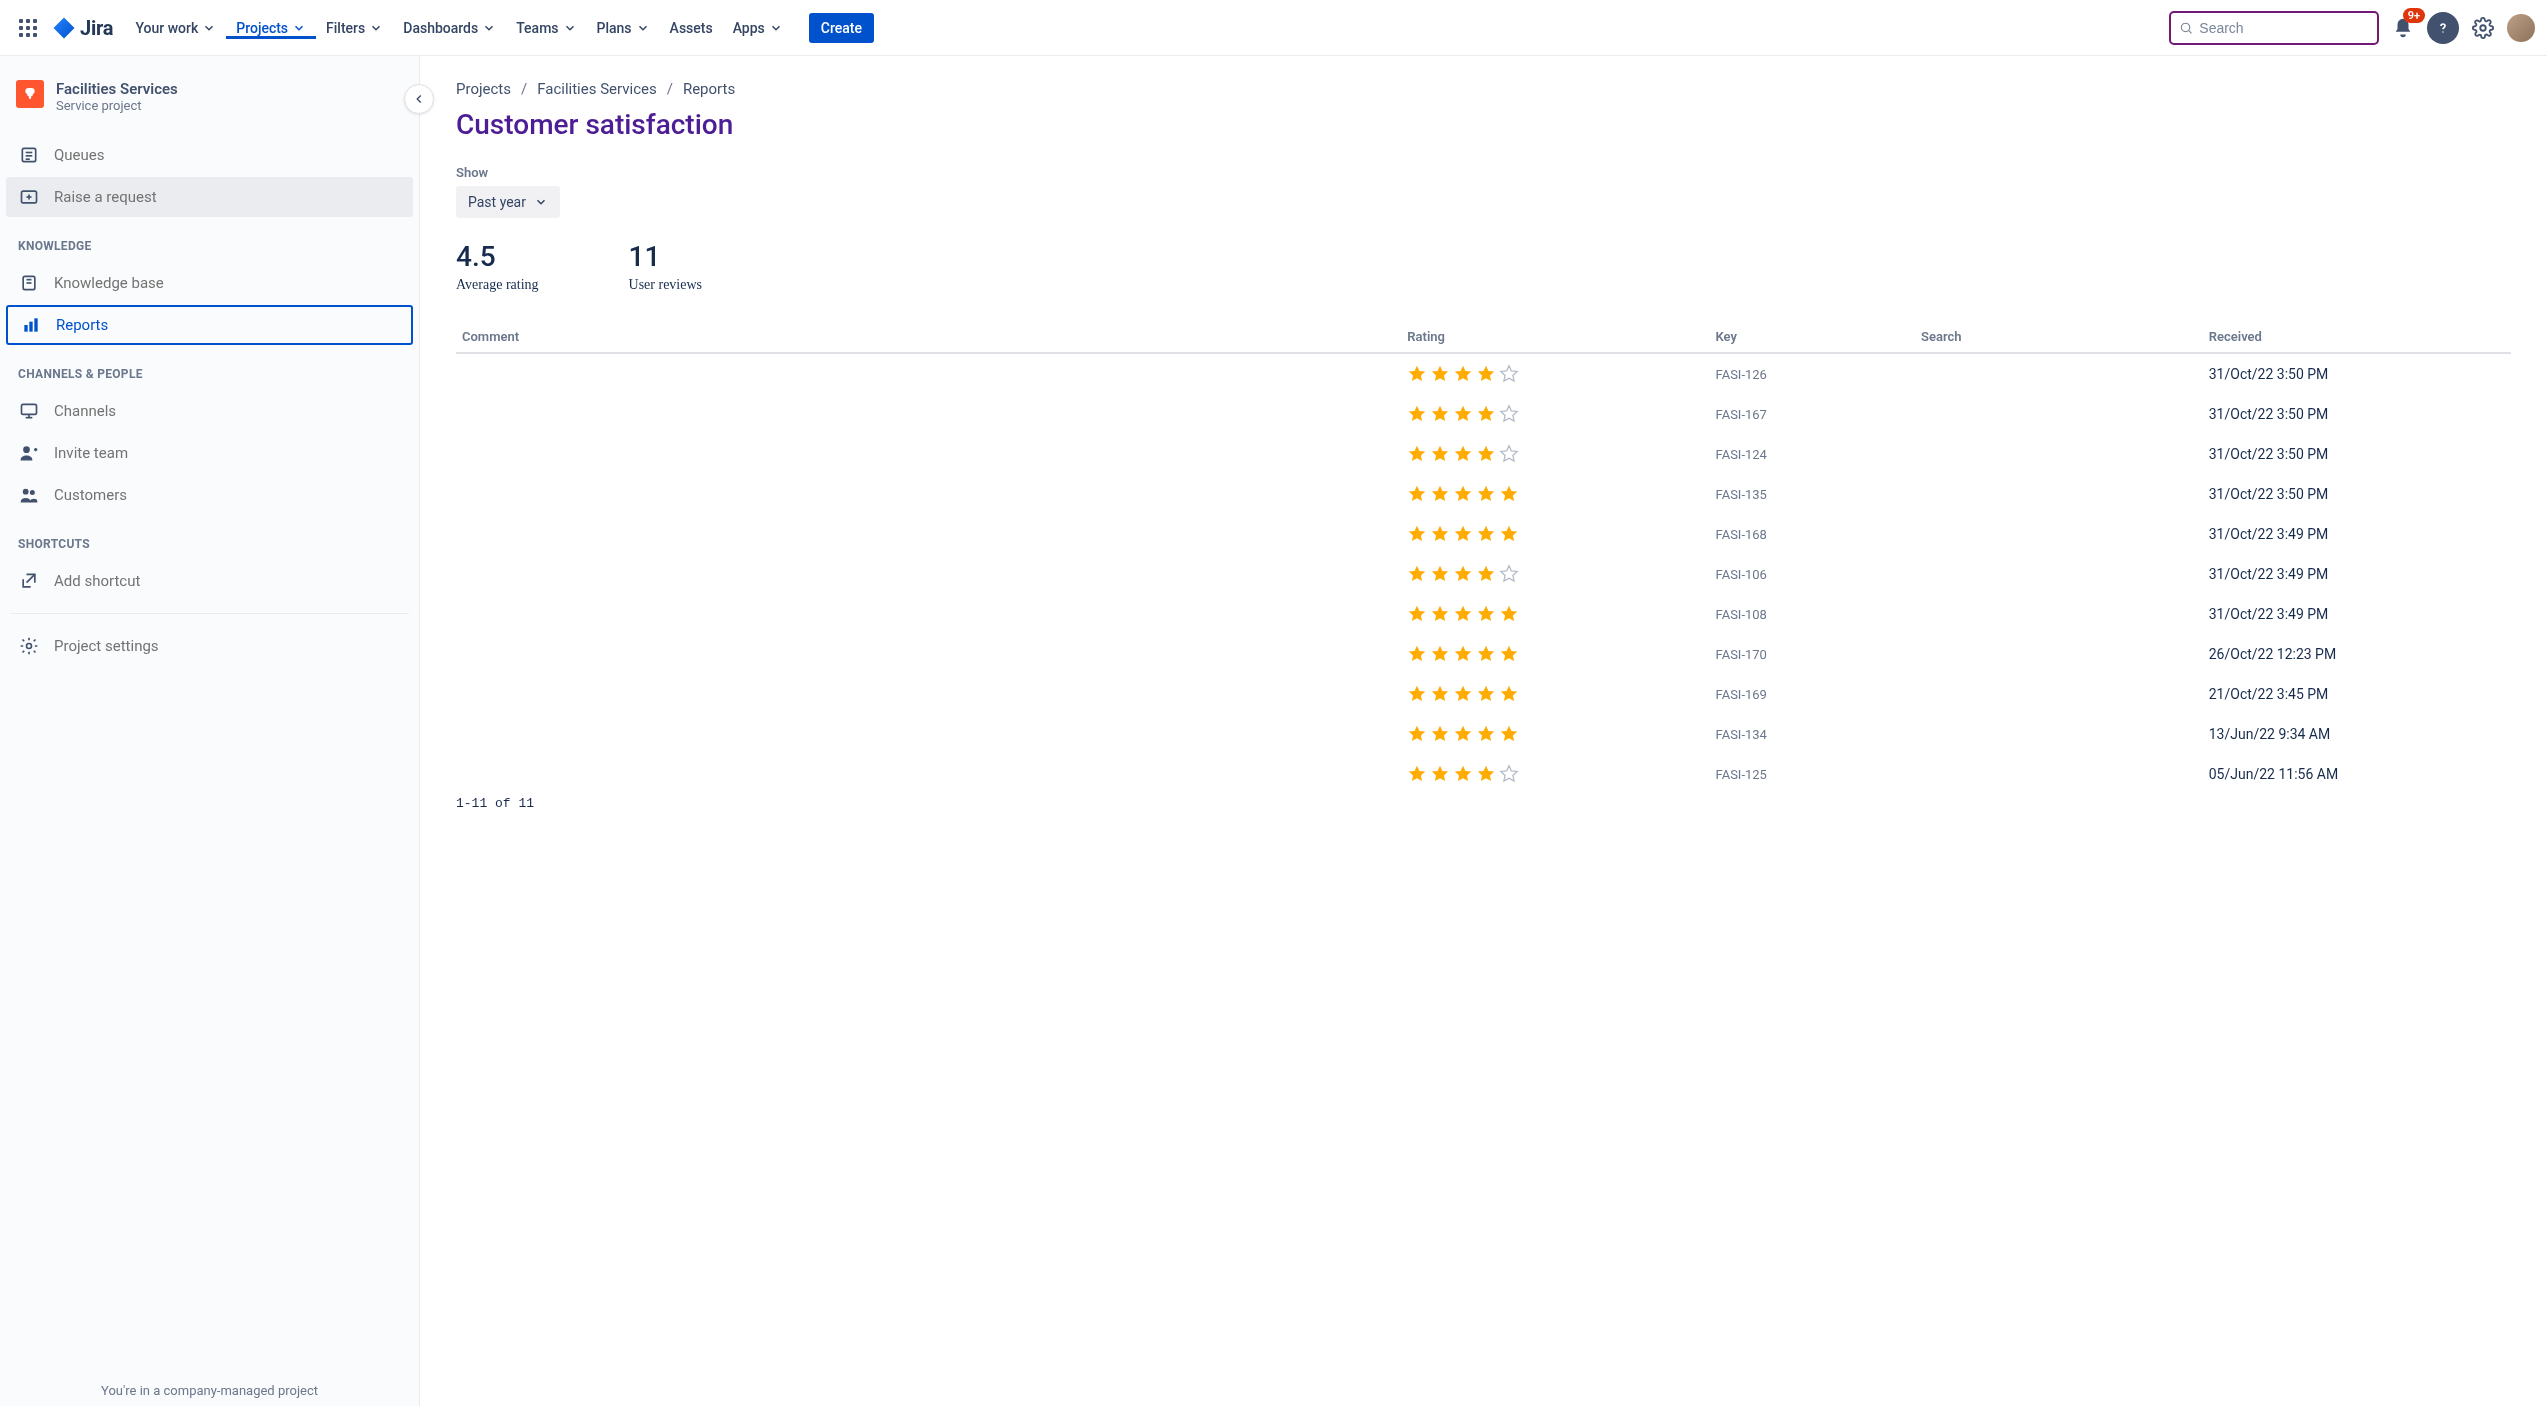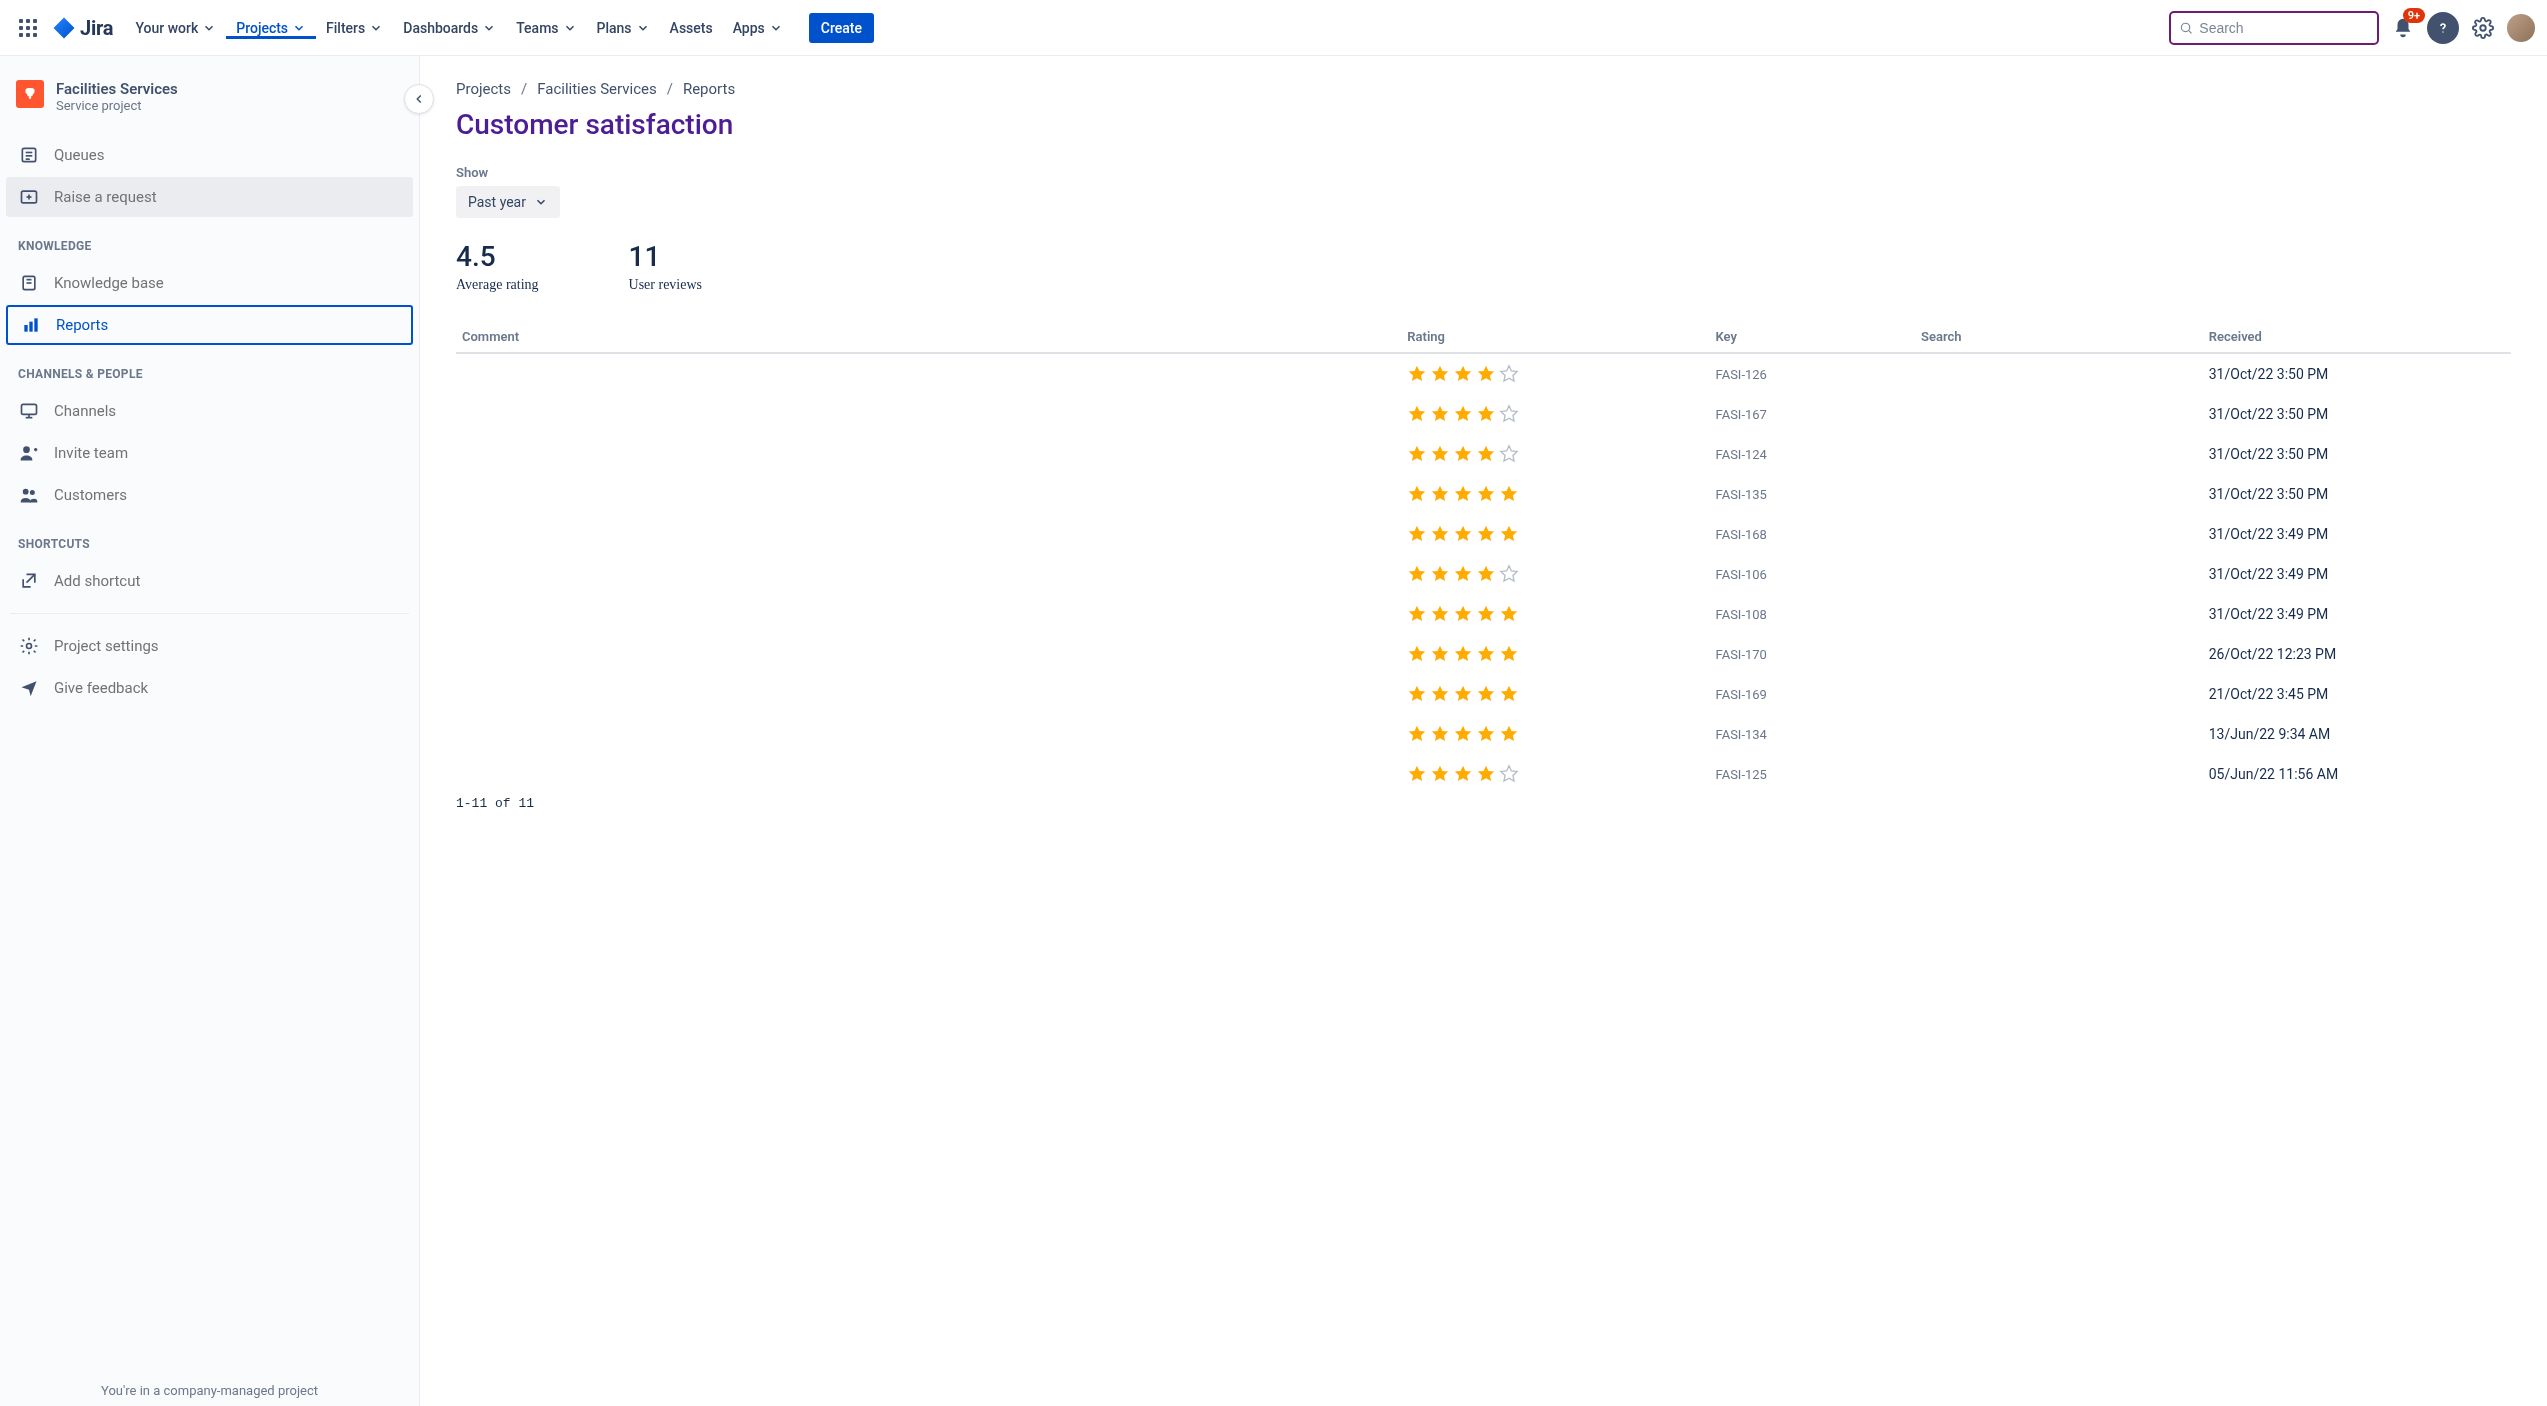--- a/index.html
+++ b/index.html
@@ -290,28 +290,20 @@
     <div id="side-footer">
         <div class="side-item">
           <span class="ic">
             <svg width="20" height="20" viewBox="0 0 24 24" fill="none" stroke="#42526E" stroke-width="2">
               <circle cx="12" cy="12" r="3"></circle>
               <path d="M12 2v3M12 19v3M4.2 4.2l2.1 2.1M17.7 17.7l2.1 2.1M2 12h3M19 12h3M4.2 19.8l2.1-2.1M17.7 6.3l2.1-2.1"></path>
             </svg>
           </span>
           <span>Project settings</span>
         </div>
-        <div class="side-item">
-          <span class="ic">
-            <svg width="20" height="20" viewBox="0 0 24 24" fill="#42526E">
-              <path d="M3 11l18-7-7 18-2-8-9-3z"></path>
-            </svg>
-          </span>
-          <span>Give feedback</span>
-        </div>
       </div>
     <div class="managed-note">You're in a company-managed project</div>
   </div>
 
   <div class="main">
     <div class="crumbs">
       <a href="#">Projects</a>
         <span>/</span>
       <a href="#">Facilities Services</a>
         <span>/</span>

